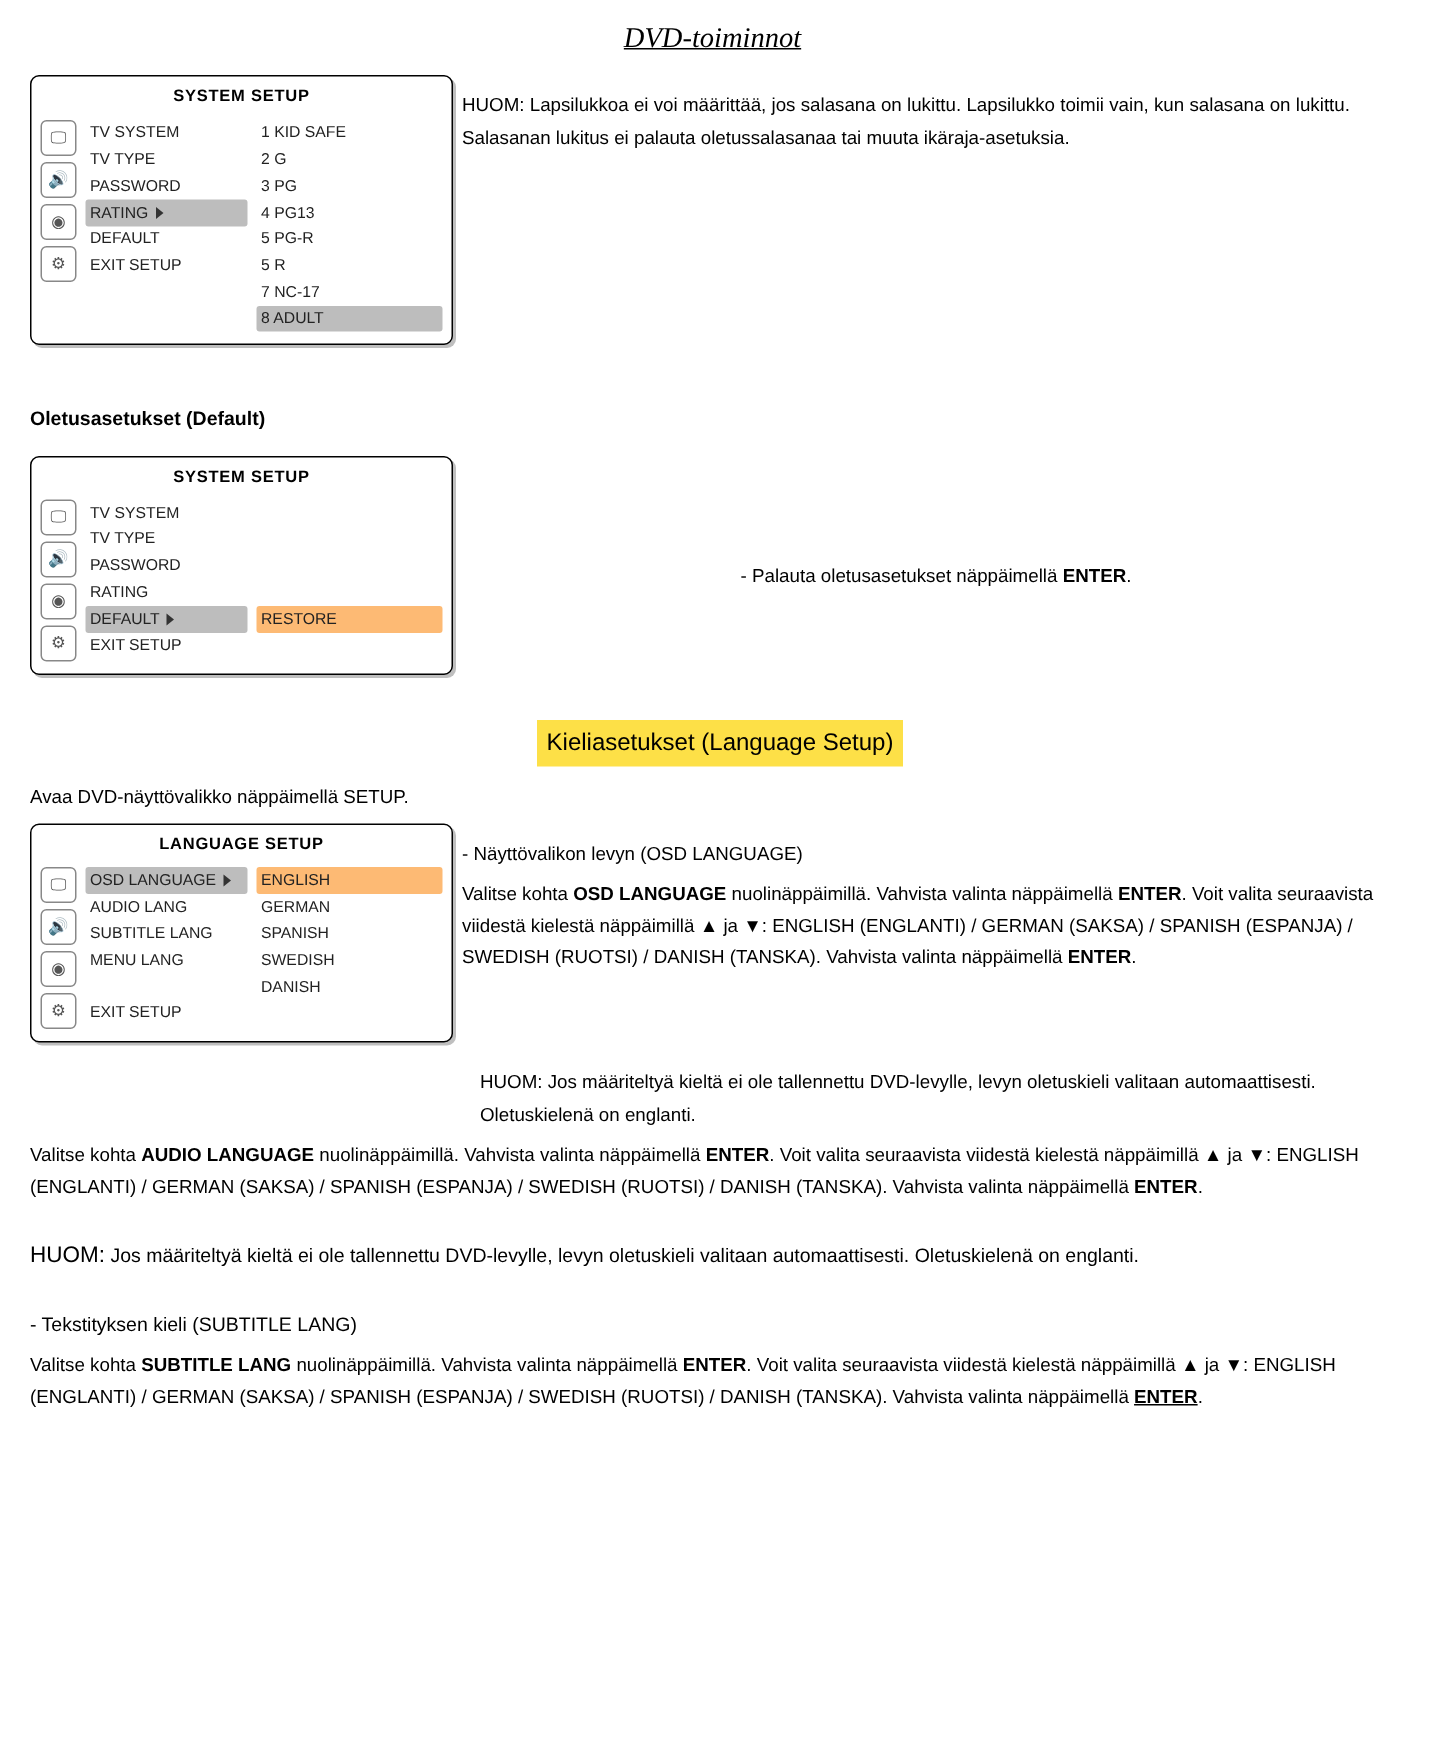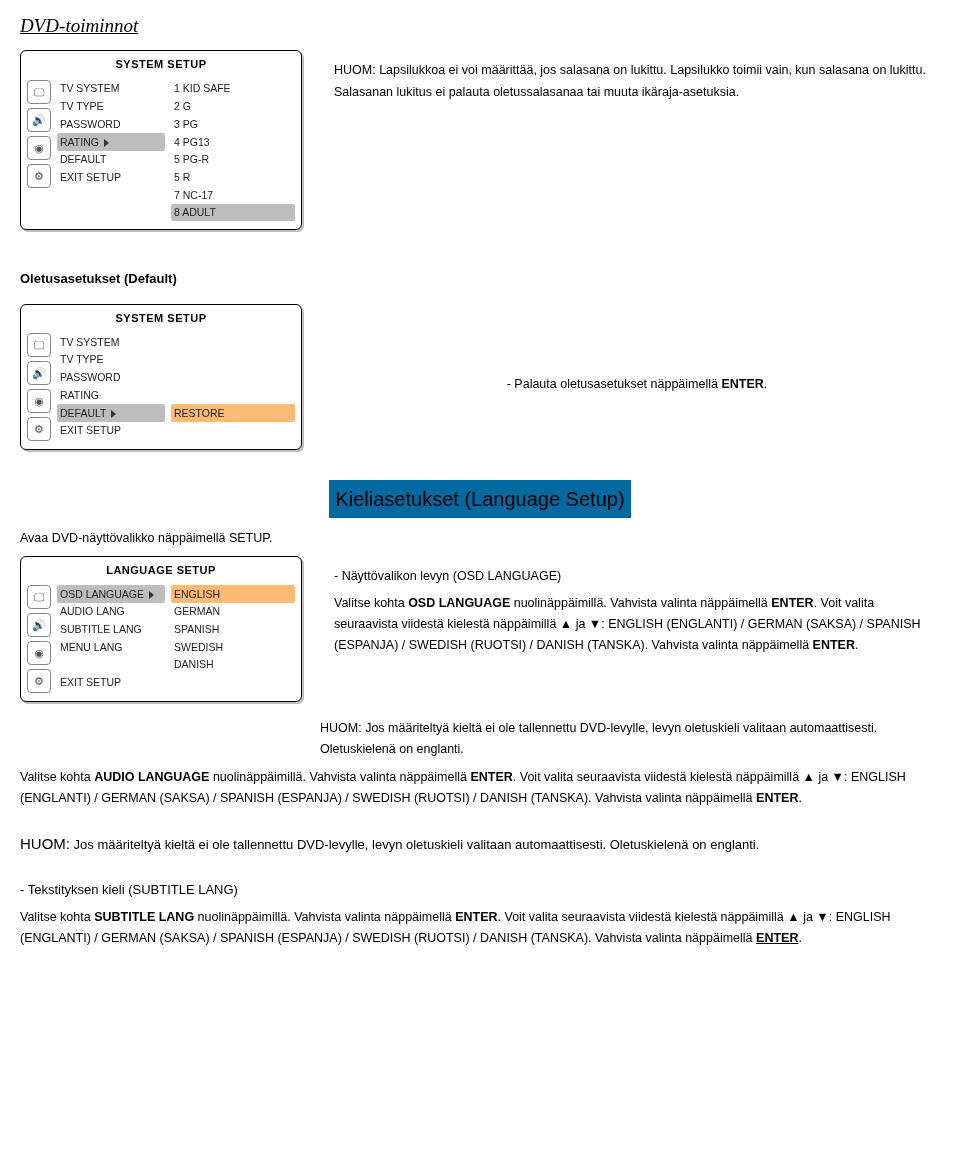--- a/index.html
+++ b/index.html
@@ -11,31 +11,31 @@
     color: #000;
     width: 960px;
     line-height: 1.7;
   }
   .page {
     width: 960px;
     padding: 0 20px 40px 20px;
     box-sizing: border-box;
   }
   .header-title {
-    text-align: left;
+    text-align: center;
     font-style: italic;
     text-decoration: underline;
     font-size: 19px;
     font-family: "Times New Roman", serif;
     margin: 10px 10px 8px 0;
   }
   .row {
     display: flex;
     align-items: flex-start;
-    gap: 32px;
+    gap: 6px;
   }
   .osd-box {
     border: 1.5px solid #000;
     border-radius: 6px;
     background: #fff;
     width: 280px;
     box-shadow: 2px 2px 0 rgba(0,0,0,0.25);
     margin-bottom: 16px;
   }
   .osd-title {
@@ -100,22 +100,22 @@
     vertical-align: middle;
   }
   .textcol {
     flex: 1;
     padding-top: 10px;
   }
   .para {
     margin: 0 0 6px 0;
   }
   .sect-heading {
-    font-size: 20px;
-    background: #0369a1;
+    font-size: 16px;
+    background: #fde047;
     display: inline-block;
     padding: 2px 6px;
     margin: 14px 0 10px 0;
   }
   .bold-inline { font-weight: bold; }
   .under-inline { text-decoration: underline; }
   .section-h {
     margin-top: 22px;
     font-size: 13px;
   }

